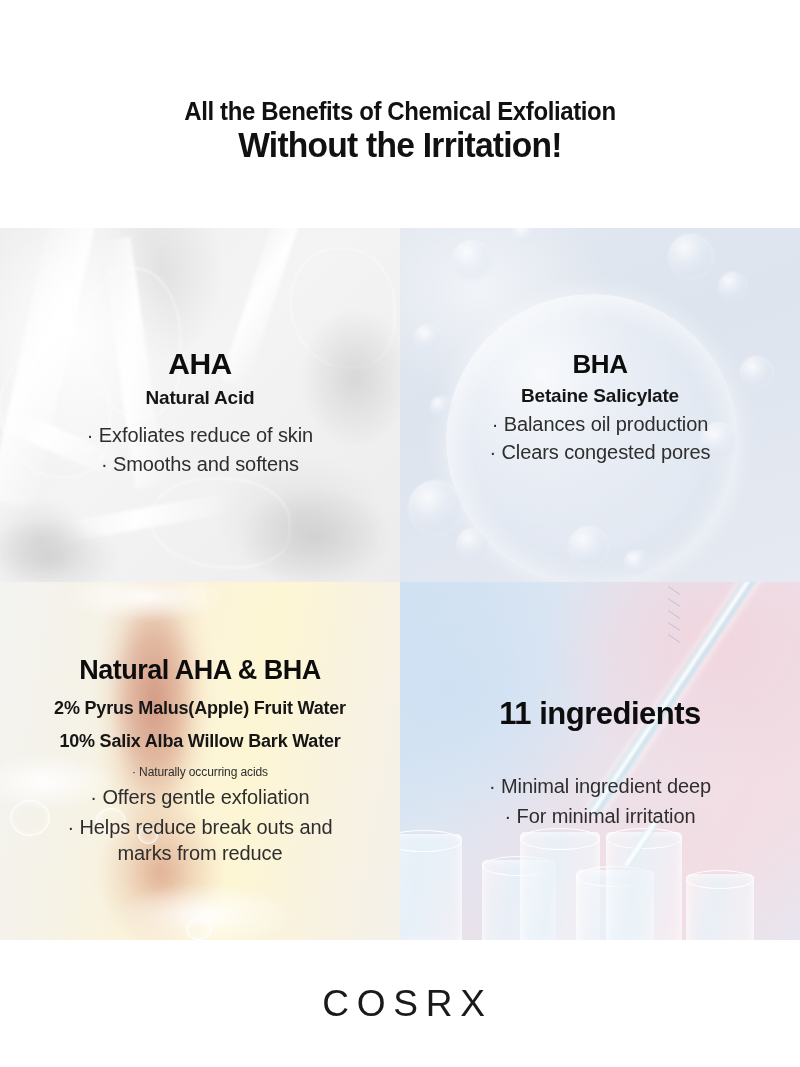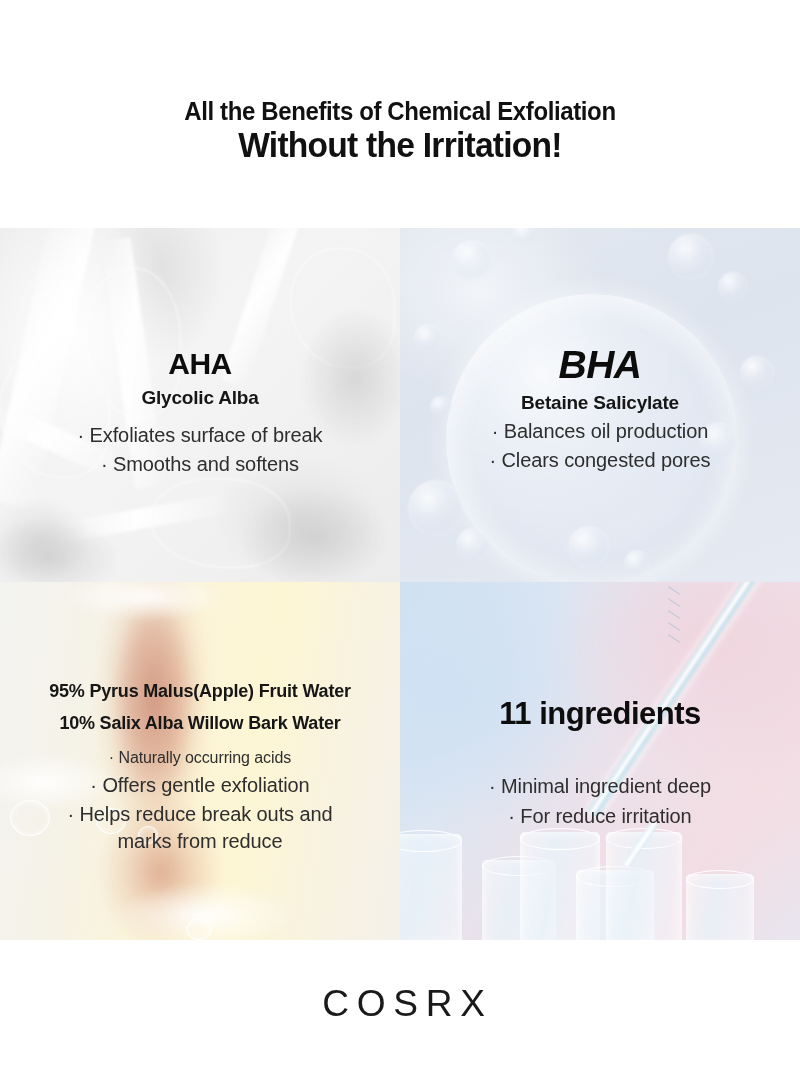--- a/index.html
+++ b/index.html
@@ -136,21 +136,21 @@
   }
   .sm-bubble {
     position:absolute;
     border-radius:50%;
     background:
       radial-gradient(circle at 35% 30%, rgba(255,255,255,0.75) 0%, rgba(255,255,255,0.15) 40%, rgba(255,255,255,0) 60%),
       radial-gradient(circle at 50% 52%, rgba(225,232,243,0.4) 60%, rgba(255,255,255,0.7) 90%);
     filter:blur(1.1px);
   }
   .bha-text { padding-top:6px; }
-  .bha-title { font-size:39px;font-style:italic; }
+  .bha-title { font-size:26px; }
   .bha-sub { font-size:19px; margin-top:5px; }
   .bha-b { font-size:20px; margin-top:10px; }
   .bha-b2 { font-size:20px; margin-top:2px; }
   .bha-b3 { font-size:20px; margin-top:2px; }
 
   
   .p-nat { background:#f6f2e6; }
   .nat-bg {
     position:absolute; inset:0;
     background:
@@ -181,21 +181,21 @@
     position:absolute;
     border:1.6px solid rgba(255,255,255,0.92);
     border-radius:50%;
     filter:blur(0.7px);
     box-shadow:inset 0 0 6px rgba(255,255,255,0.7);
   }
   .nat-text { padding-top:0; }
   .nat-title { font-size:27px; }
   .nat-sub1 { font-size:18px; margin-top:12px; }
   .nat-sub2 { font-size:18px; margin-top:9px; }
-  .nat-b { font-size:16px; margin-top:12px; }
+  .nat-b { font-size:12px; margin-top:12px; }
   .nat-b2 { font-size:20px; margin-top:3px; }
   .nat-b3 { font-size:20px; margin-top:3px; }
 
   
   .p-ing { background:#dfe9f4; }
   .ing-bg {
     position:absolute; inset:0;
     background:
       radial-gradient(ellipse 230px 200px at 78% 16%, rgba(241,213,222,0.95) 0%, rgba(241,213,222,0) 72%),
       radial-gradient(ellipse 180px 160px at 97% 62%, rgba(243,222,228,0.7) 0%, rgba(243,222,228,0) 70%),
@@ -291,22 +291,22 @@
       <div class="gel-edge" style="left:0px;   top:120px; width:110px; height:130px;"></div>
       <div class="gel-edge" style="left:86px;  top:40px;  width:95px;  height:150px;"></div>
       <div class="gel-edge" style="left:150px; top:250px; width:140px; height:90px;"></div>
       <div class="gel-edge" style="left:290px; top:20px;  width:105px; height:120px;"></div>
       <div class="gel-dark" style="left:240px; top:260px; width:150px; height:100px;"></div>
       <div class="gel-dark" style="left:-20px; top:290px; width:140px; height:80px;"></div>
       <div class="gel-dark" style="left:300px; top:80px;  width:110px; height:140px;"></div>
     </div>
     <div class="panel-content aha-text">
       <div class="panel-title aha-title">AHA</div>
-      <div class="panel-sub aha-sub">Glycolic Alba</div>
-      <div class="bullet aha-b">· Exfoliates surface of break</div>
+      <div class="panel-sub aha-sub">Natural Acid</div>
+      <div class="bullet aha-b">· Exfoliates reduce of skin</div>
       <div class="bullet aha-b2">· Smooths and softens</div>
     </div>
   </div>
 
   <div class="panel p-bha">
     <div class="bha-bg">
       <div class="big-bubble"></div>
       <div class="sm-bubble" style="left:52px;  top:12px;  width:40px; height:40px;"></div>
       <div class="sm-bubble" style="left:112px; top:-8px;  width:26px; height:26px;"></div>
       <div class="sm-bubble" style="left:268px; top:6px;   width:46px; height:46px;"></div>
@@ -334,21 +334,22 @@
       <div class="apple2"></div>
       <div class="splash" style="left:-30px; top:170px; width:150px; height:60px;"></div>
       <div class="splash" style="left:60px;  top:-10px; width:170px; height:50px;"></div>
       <div class="splash" style="left:110px; top:300px; width:190px; height:66px;"></div>
       <div class="droplet-ring" style="left:10px;  top:218px; width:40px; height:36px;"></div>
       <div class="droplet-ring" style="left:96px;  top:226px; width:30px; height:26px;"></div>
       <div class="droplet-ring" style="left:138px; top:244px; width:20px; height:18px;"></div>
       <div class="droplet-ring" style="left:186px; top:336px; width:26px; height:22px;"></div>
     </div>
     <div class="panel-content nat-text">
-      <div class="panel-sub nat-sub1">95% Pyrus Malus(Apple) Fruit Water</div>
+      <div class="panel-title nat-title">Natural AHA &amp; BHA</div>
+      <div class="panel-sub nat-sub1">2% Pyrus Malus(Apple) Fruit Water</div>
       <div class="panel-sub nat-sub2">10% Salix Alba Willow Bark Water</div>
       <div class="bullet nat-b">· Naturally occurring acids</div>
       <div class="bullet nat-b2">· Offers gentle exfoliation</div>
       <div class="bullet nat-b3">· Helps reduce break outs and</div>
       <div class="bullet" style="font-size:20px;">marks from reduce</div>
     </div>
   </div>
 
   <div class="panel p-ing">
     <div class="ing-bg">
@@ -368,21 +369,21 @@
       <div class="pipette-tip"></div>
       <div class="pip-mark" style="top:8px;"></div>
       <div class="pip-mark" style="top:20px;"></div>
       <div class="pip-mark" style="top:32px;"></div>
       <div class="pip-mark" style="top:44px;"></div>
       <div class="pip-mark" style="top:56px;"></div>
     </div>
     <div class="panel-content ing-text">
       <div class="panel-title ing-title">11 ingredients</div>
       <div class="bullet ing-b">· Minimal ingredient deep</div>
-      <div class="bullet ing-b2">· For reduce irritation</div>
+      <div class="bullet ing-b2">· For minimal irritation</div>
     </div>
   </div>
 
 </div>
 
 <div class="logo-wrap">
   <div class="logo">COSRX</div>
 </div>
 
 </body></html>

